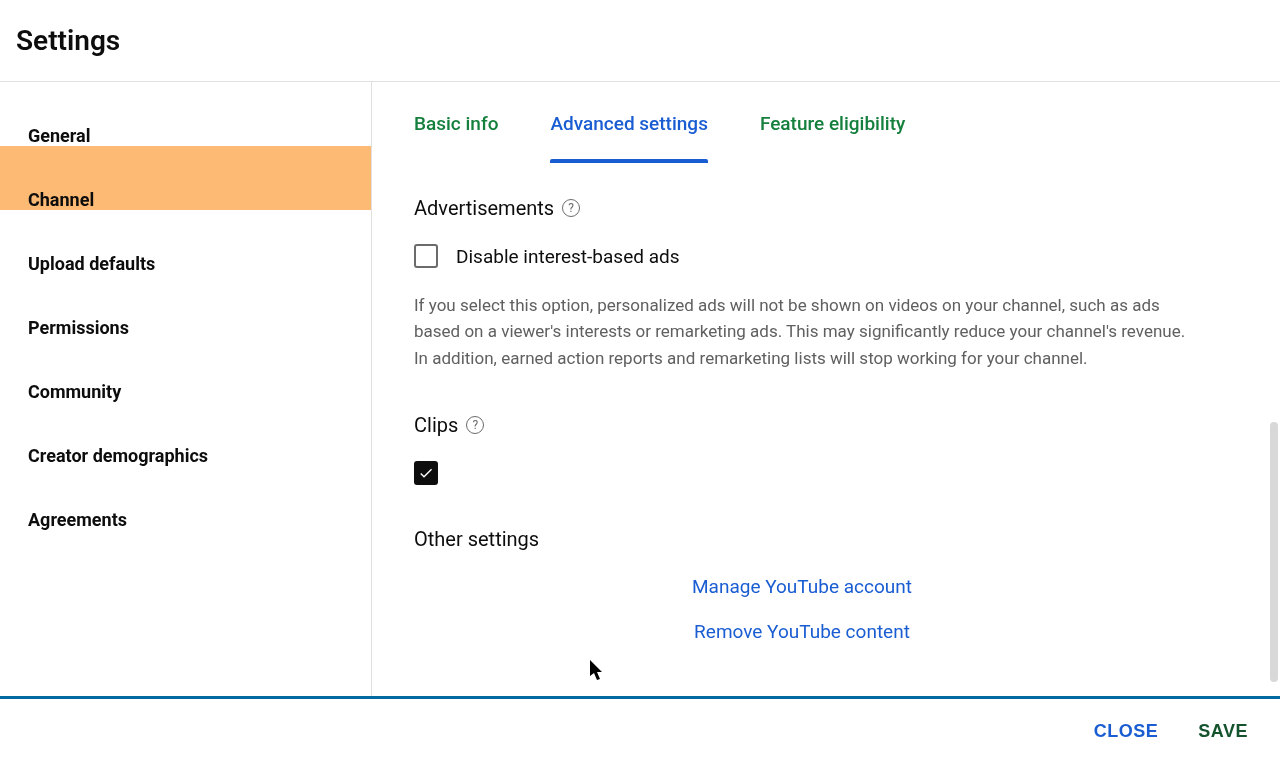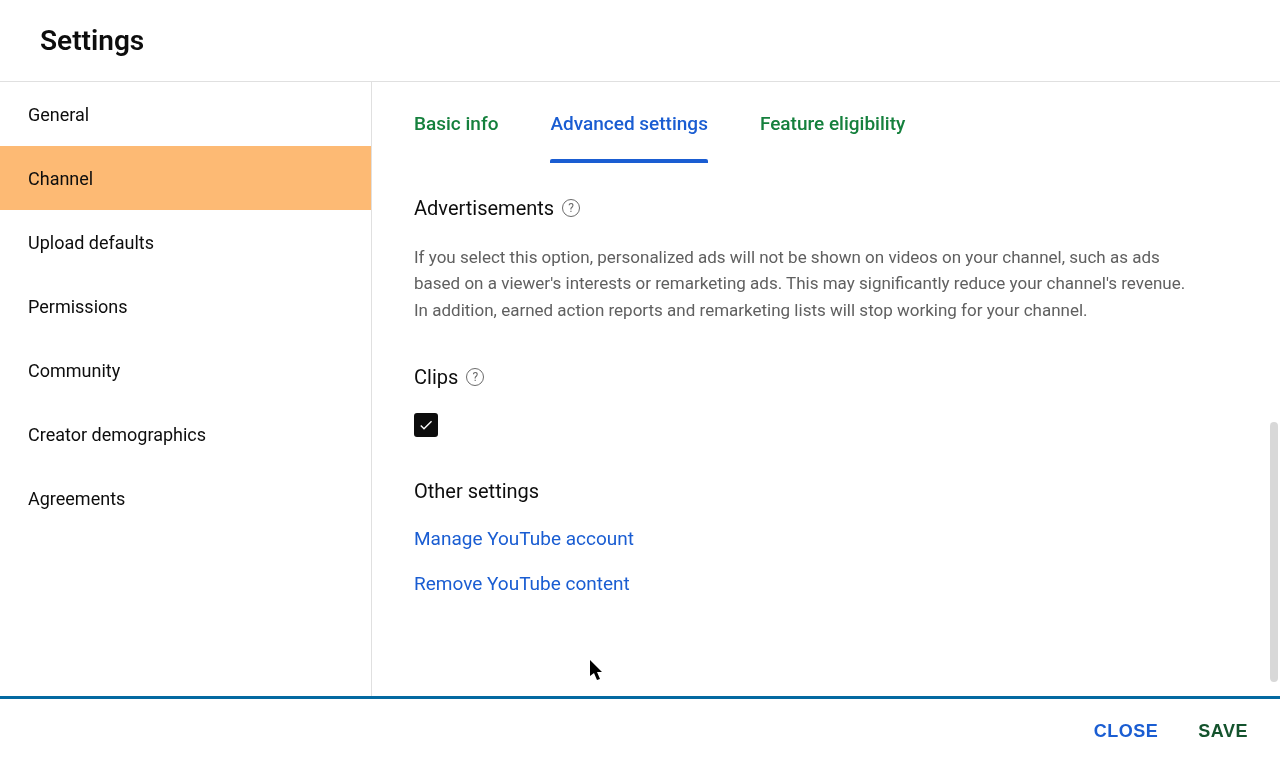--- a/index.html
+++ b/index.html
@@ -3,41 +3,41 @@
 <meta charset="utf-8">
 <style>
   * { box-sizing: border-box; margin: 0; padding: 0; }
   html, body { width: 1280px; height: 763px; overflow: hidden; font-family: Roboto, Arial, sans-serif; background: #fff; color: #0d0d0d; }
 
   .header {
     height: 82px;
     border-bottom: 1px solid #e0e0e0;
     display: flex;
     align-items: center;
-    padding: 0 40px;
+    padding: 0 16px;
   }
   .header h1 { font-size: 28px; font-weight: 600; }
 
   .body {
     display: flex;
     height: calc(763px - 82px - 67px);
   }
 
   .sidebar {
     width: 372px;
     border-right: 1px solid #e0e0e0;
     overflow: hidden;
   }
   .sidebar-item {
     height: 64px;
     display: flex;
-    align-items: center;
+    align-items: flex-end;
     padding: 0 28px;
     font-size: 18px;
-    font-weight: 400;
+    font-weight: 700;
     cursor: pointer;
   }
   .sidebar-item.active { background: #fdba74; }
 
   .main {
     flex: 1;
     overflow-y: auto;
     position: relative;
   }
 
@@ -123,20 +123,21 @@
     margin-top: 24px;
   }
 
   .link {
     display: block;
     font-size: 19px;
     color: #1a5dd2;
     text-decoration: none;
     margin-bottom: 22px;
     cursor: pointer;
+    text-align: center;
   }
 
   .footer {
     height: 67px;
     border-top: 3px solid #0369a1;
     display: flex;
     align-items: center;
     justify-content: flex-end;
     padding: 0 28px;
     gap: 32px;
@@ -207,20 +208,26 @@
       <div class="tab"><span>Feature eligibility</span></div>
     </div>
 
     <div class="content">
 
       <div class="section">
         <div class="section-title">
           <span>Advertisements</span>
           <span class="help-icon">?</span>
         </div>
+        <div class="check-row">
+          <span class="checkbox">
+            
+          </span>
+          <span class="check-label">Disable interest-based ads</span>
+        </div>
         <p class="desc">If you select this option, personalized ads will not be shown on videos on your channel, such as ads based on a viewer's interests or remarketing ads. This may significantly reduce your channel's revenue. In addition, earned action reports and remarketing lists will stop working for your channel.</p>
       </div>
 
       <div class="section">
         <div class="section-title">
           <span>Clips</span>
           <span class="help-icon">?</span>
         </div>
         <div class="check-row">
           <span class="checkbox checked">

